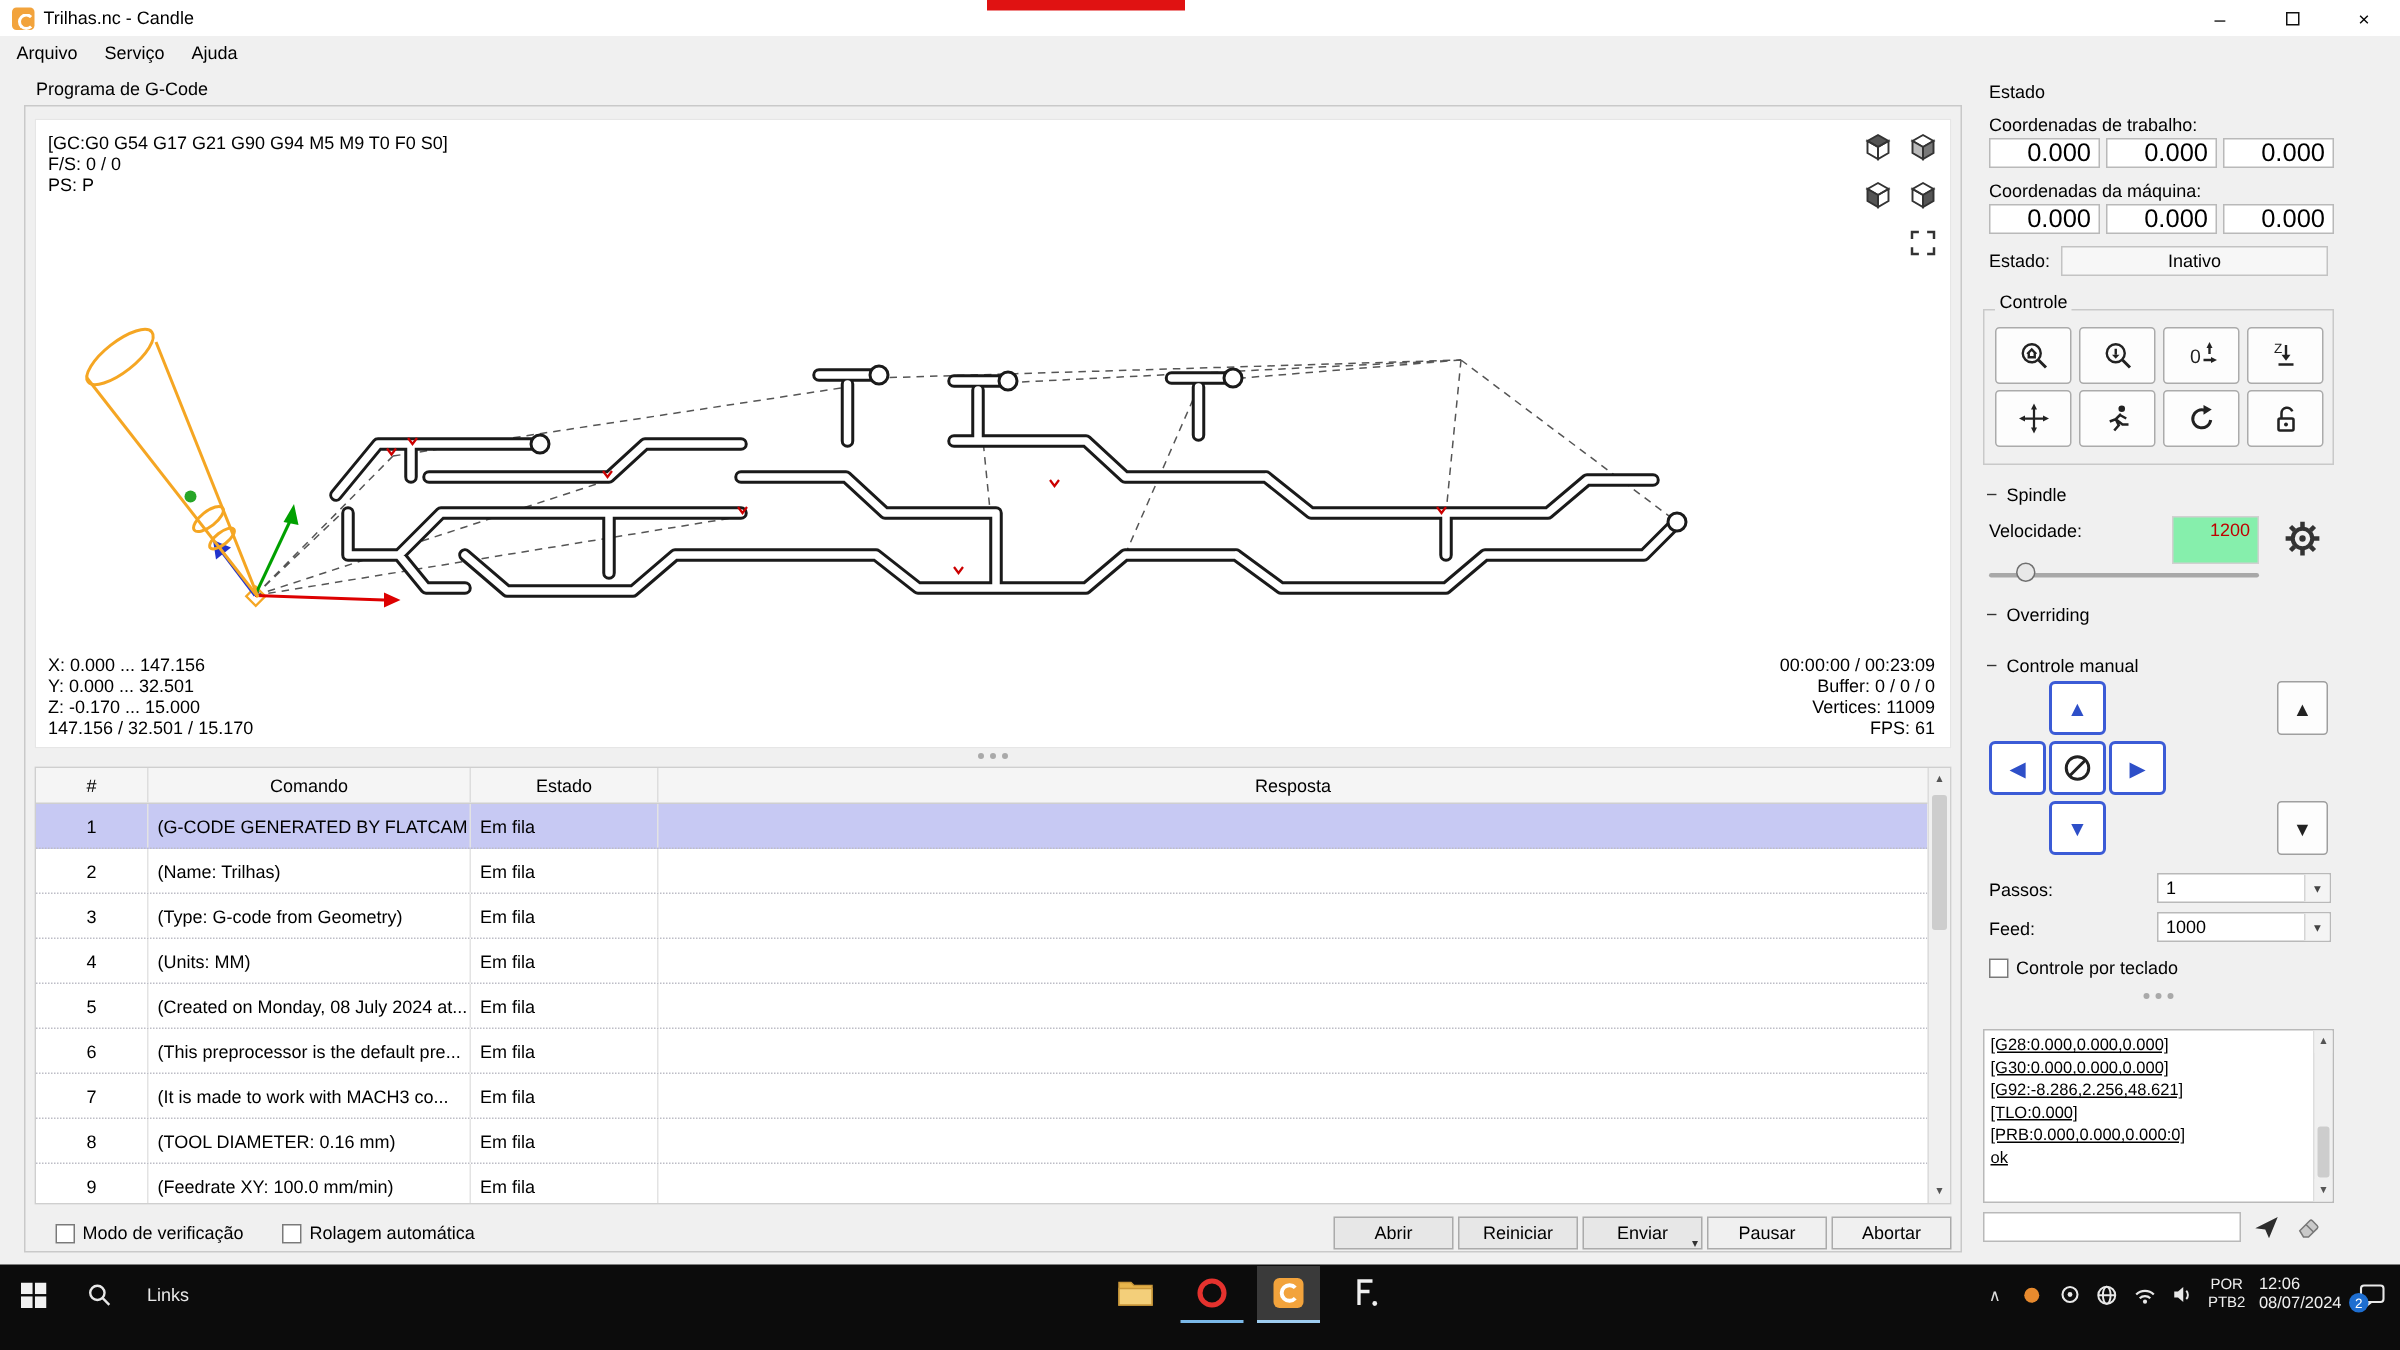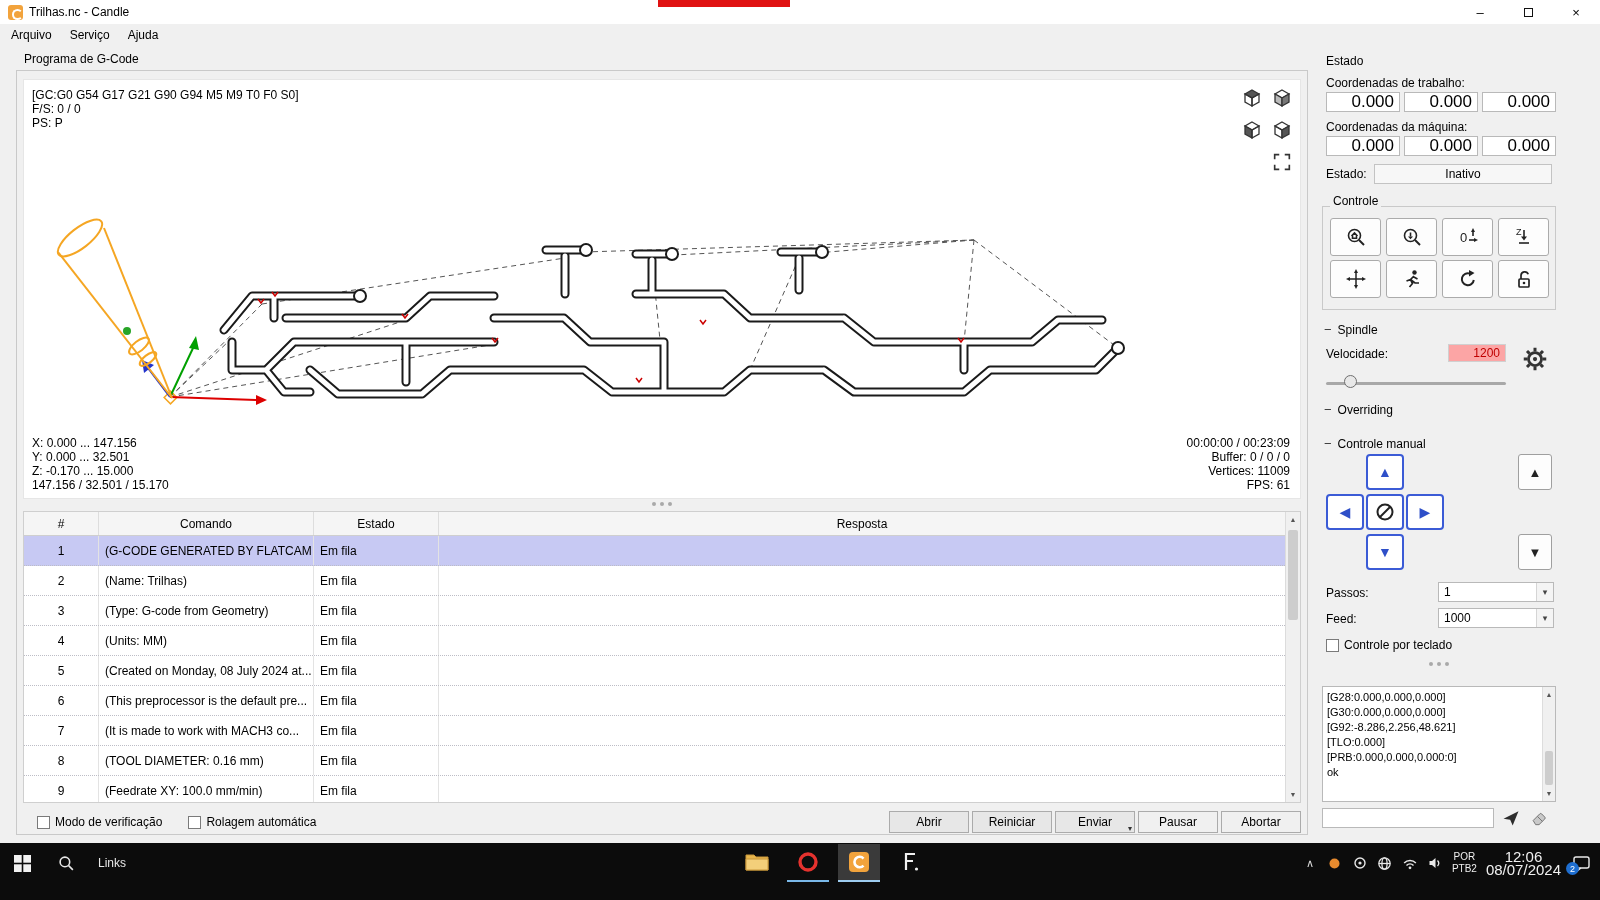--- a/index.html
+++ b/index.html
@@ -62,21 +62,21 @@
   
   .sidebar { position:absolute; left:1320px; top:46px; width:238px; height:799px; }
   .slabel { position:absolute; font-size:12px; }
   .coord { position:absolute; width:74px; height:20px; border:1px solid #b9b9b9; background:#fff; text-align:right; padding-right:5px; font-size:17px; font-family:"Liberation Sans",sans-serif; }
   .state-box { position:absolute; left:54px; top:118px; width:178px; height:20px; border:1px solid #c3c3c3; background:#f7f7f7; display:flex; align-items:center; justify-content:center; }
   .gbox { position:absolute; left:2px; top:160px; width:234px; height:104px; border:1px solid #c9c9c9; }
   .gbox-label { position:absolute; left:10px; top:148px; background:#f0f0f0; padding:0 3px; }
   .ctl-btn { position:absolute; width:51px; height:38px; background:#fdfdfd; border:1px solid #ababab; border-radius:3px; display:flex; align-items:center; justify-content:center; }
   .sec-hdr { position:absolute; left:4px; display:flex; align-items:center; gap:6px; font-size:12px; }
   .sec-hdr .dash { font-size:13px; color:#333; }
-  .speed-box { position:absolute; left:128px; top:298px; width:58px; height:18px; border:1px solid #d0d0d0; background:#fca5a5; color:#c00000; text-align:right; padding:1px 5px 0 0; }
+  .speed-box { position:absolute; left:128px; top:298px; width:58px; height:32px; border:1px solid #d0d0d0; background:#86efac; color:#c00000; text-align:right; padding:1px 5px 0 0; }
   .gear-btn { position:absolute; left:196px; top:294px; width:38px; height:38px; background:transparent; border:none; display:flex; align-items:center; justify-content:center; }
   .slider-track { position:absolute; left:6px; top:336px; width:180px; height:3px; background:#a8a8a8; border-radius:2px; }
   .slider-handle { position:absolute; left:24px; top:329px; width:13px; height:13px; border-radius:50%; background:#e8e8e8; border:1px solid #6f6f6f; }
   .jog-btn { position:absolute; width:38px; height:36px; background:#fff; border:2px solid #3b5bd6; border-radius:4px; display:flex; align-items:center; justify-content:center; color:#2e4fc8; font-size:14px; }
   .jz-btn { position:absolute; width:34px; height:36px; background:#fdfdfd; border:1px solid #9f9f9f; border-radius:3px; display:flex; align-items:center; justify-content:center; color:#222; font-size:13px; }
   .combo { position:absolute; left:118px; width:116px; height:20px; border:1px solid #b9b9b9; background:#fff; display:flex; align-items:center; padding-left:5px; }
   .combo .caret { position:absolute; right:0; top:0; width:17px; height:100%; border-left:1px solid #d5d5d5; display:flex; align-items:center; justify-content:center; font-size:9px; color:#444; background:#f4f4f4; }
   .console-box { position:absolute; left:2px; top:640px; width:234px; height:116px; border:1px solid #b9b9b9; background:#fff; overflow:hidden; }
   .cline { font-size:11px; line-height:15px; padding-left:4px; white-space:nowrap; }
   .cscroll { position:absolute; right:0; top:0; bottom:0; width:13px; background:#f0f0f0; border-left:1px solid #ddd; }
@@ -88,21 +88,21 @@
   .tb-row { position:absolute; left:0; top:0; right:0; height:40px; display:flex; align-items:center; }
   .tb-btn { width:44px; height:40px; display:flex; align-items:center; justify-content:center; }
   .tb-links { font-size:12px; color:#e8e8e8; padding:0 10px; }
   .tb-apps { position:absolute; left:736px; top:0; height:40px; display:flex; align-items:center; gap:9px; }
   .tb-app { width:42px; height:38px; display:flex; align-items:center; justify-content:center; border-bottom:2px solid transparent; }
   .tb-app.running { border-bottom:2px solid #7ab8e8; }
   .tb-app.active { background:#3a3a3a; border-bottom:2px solid #9ecdf0; }
   .tray { position:absolute; right:0; top:0; height:40px; display:flex; align-items:center; gap:9px; padding-right:8px; }
   .tray-ico { display:flex; align-items:center; justify-content:center; width:16px; height:16px; }
   .tray-text { text-align:center; font-size:10px; line-height:12px; color:#f0f0f0; }
-  .clock { text-align:center; font-size:15px; line-height:13px; color:#f0f0f0; }
+  .clock { text-align:left; font-size:11px; line-height:13px; color:#f0f0f0; }
   .notif { position:relative; width:22px; height:20px; display:flex; align-items:center; justify-content:center; }
   .badge { position:absolute; left:-4px; bottom:-2px; min-width:13px; height:13px; border-radius:7px; background:#1e6ed0; color:#fff; font-size:9px; display:flex; align-items:center; justify-content:center; padding:0 2px; }
 </style>
 </head>
 <body>
 
 <div class="screen">
 
   <div class="titlebar">
     <span class="app-icon"></span>
@@ -482,21 +482,21 @@
     </div>
 
     <div class="split-dots" style="top:616px;">
         <i></i>
         <i></i>
         <i></i>
       </div>
 
     <span class="slabel" style="left:6px; top:623px;margin-top:28px;">Console</span>
     <div class="console-box">
-      <div style="padding:3px 14px 0 0;">
+      <div style="padding:3px 14px 0 0;text-decoration:underline;">
           <div class="cline">[G28:0.000,0.000,0.000]</div>
           <div class="cline">[G30:0.000,0.000,0.000]</div>
           <div class="cline">[G92:-8.286,2.256,48.621]</div>
           <div class="cline">[TLO:0.000]</div>
           <div class="cline">[PRB:0.000,0.000,0.000:0]</div>
           <div class="cline">ok</div>
         </div>
       <div class="cscroll">
         <div class="sbtn">▲</div>
         <div class="sthumb" style="bottom:16px; height:34px;"></div>

